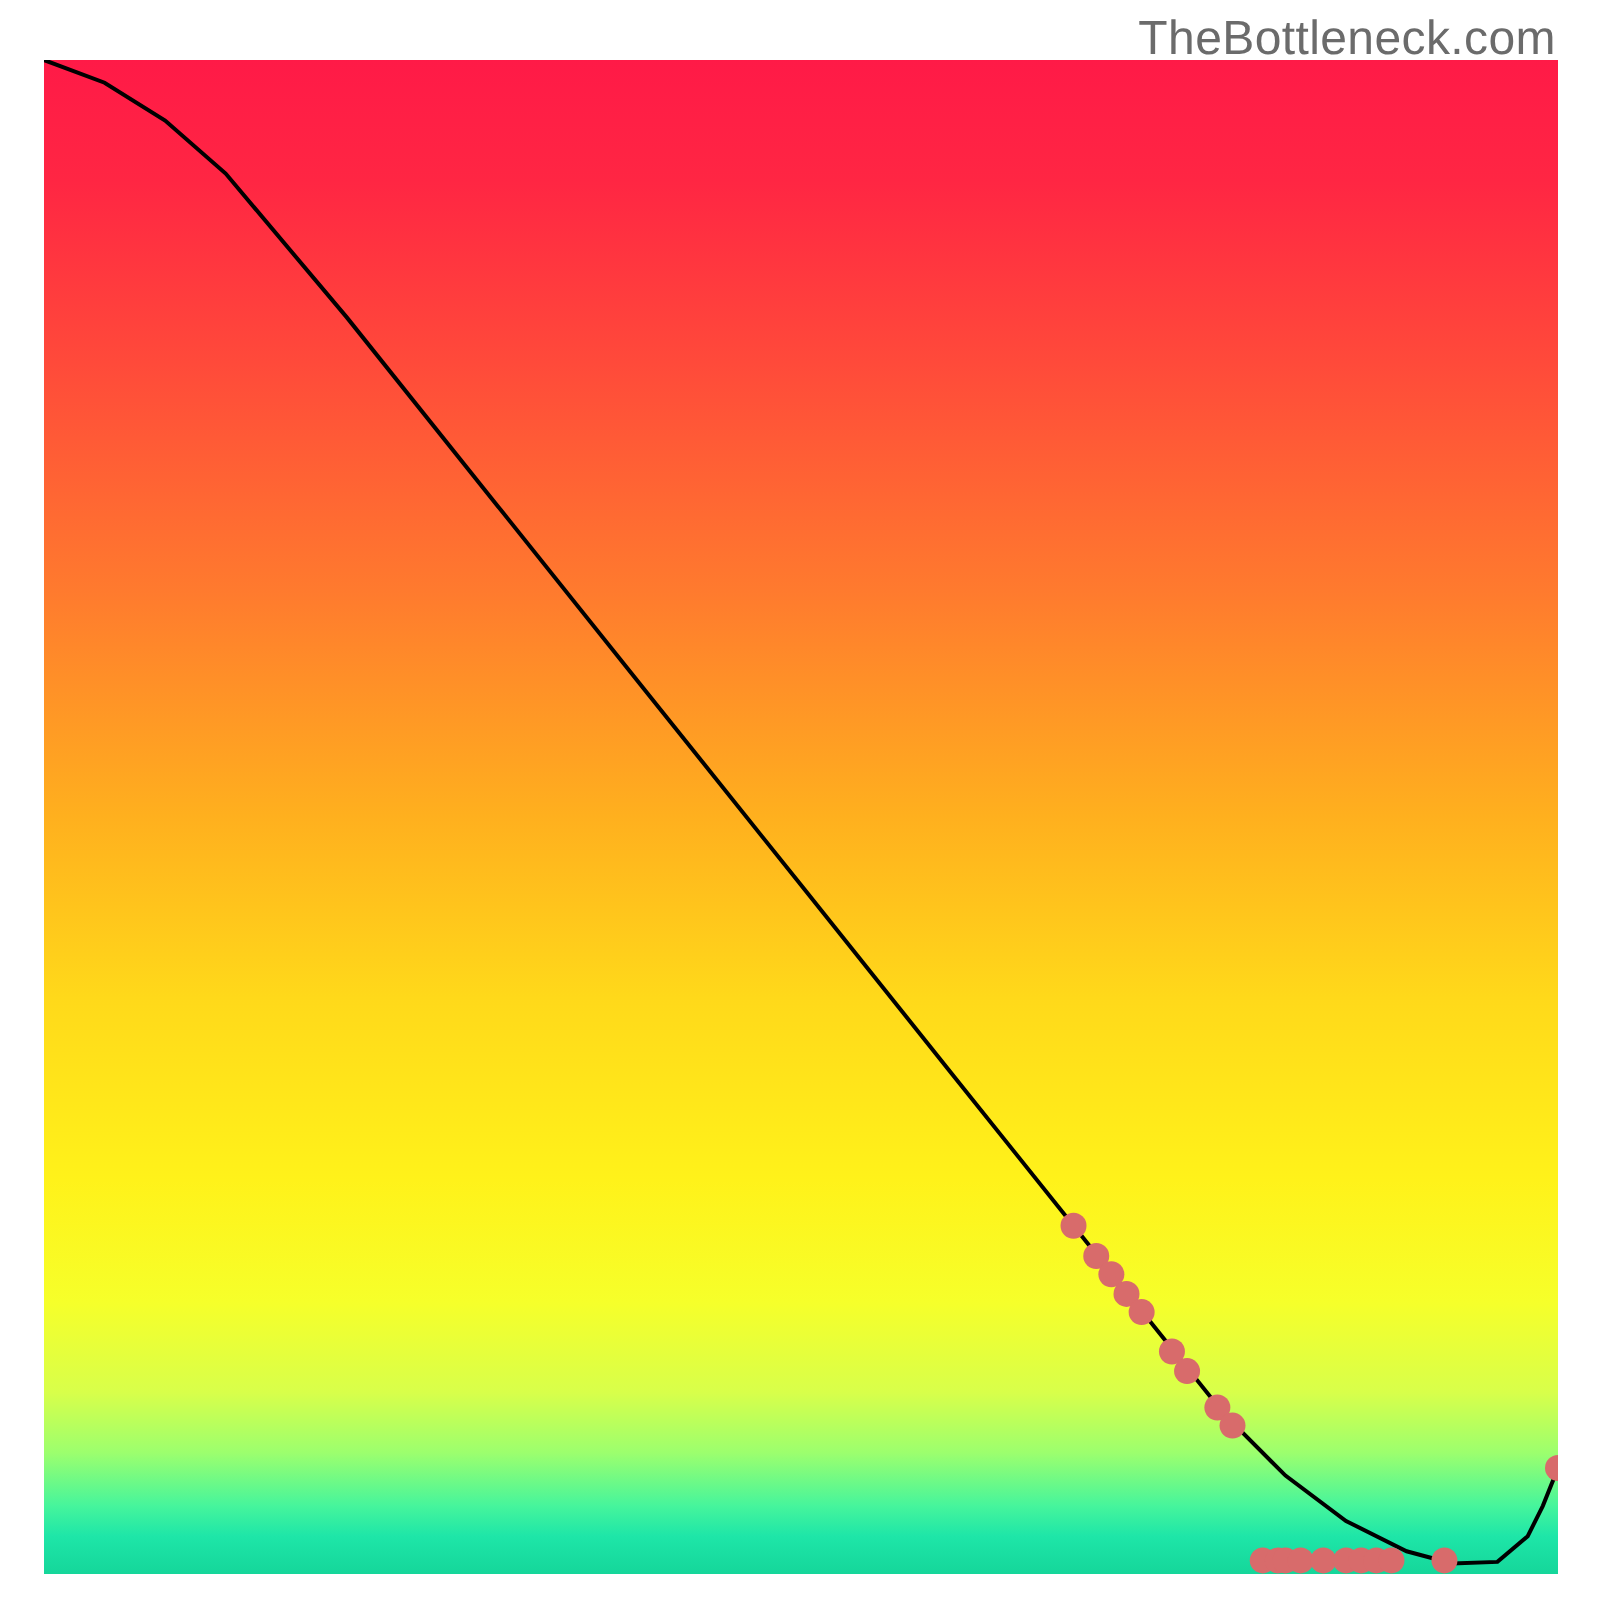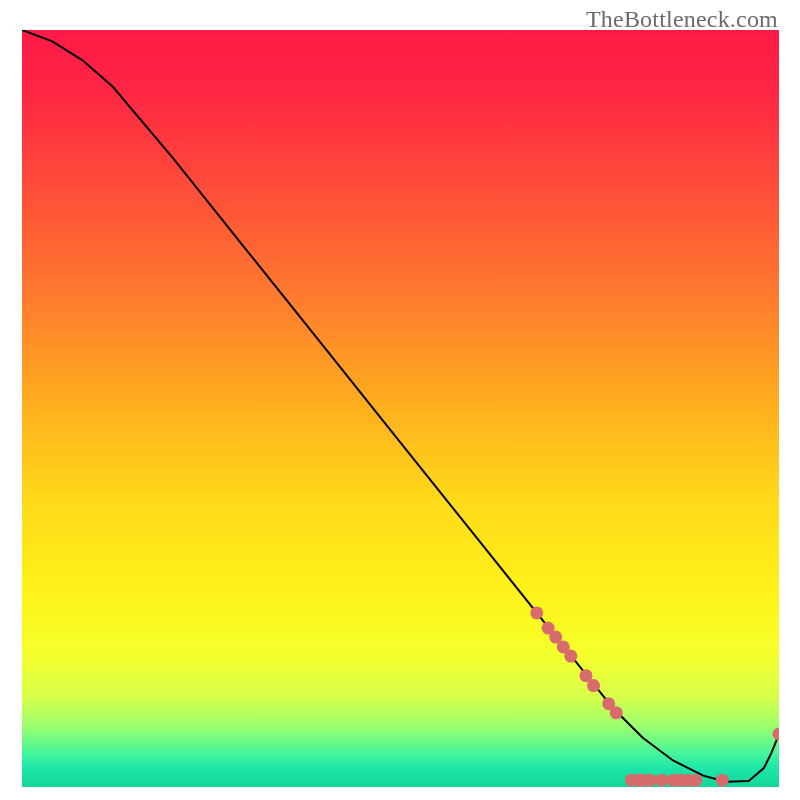--- a/index.html
+++ b/index.html
@@ -8,21 +8,20 @@
     width: 800px;
     height: 800px;
     overflow: hidden;
     background: #fff;
     font-family: Arial, Helvetica, sans-serif;
   }
   .wrap {
     position: relative;
     width: 800px;
     height: 564px;
-    font-family: Liberation Serif, serif;
   }
   .watermark {
     position: absolute;
     top: 6px;
     right: 22px;
     font-size: 24px;
     font-weight: 400;
     color: #6b6b6b;
     letter-spacing: 0.2px;
     z-index: 5;

